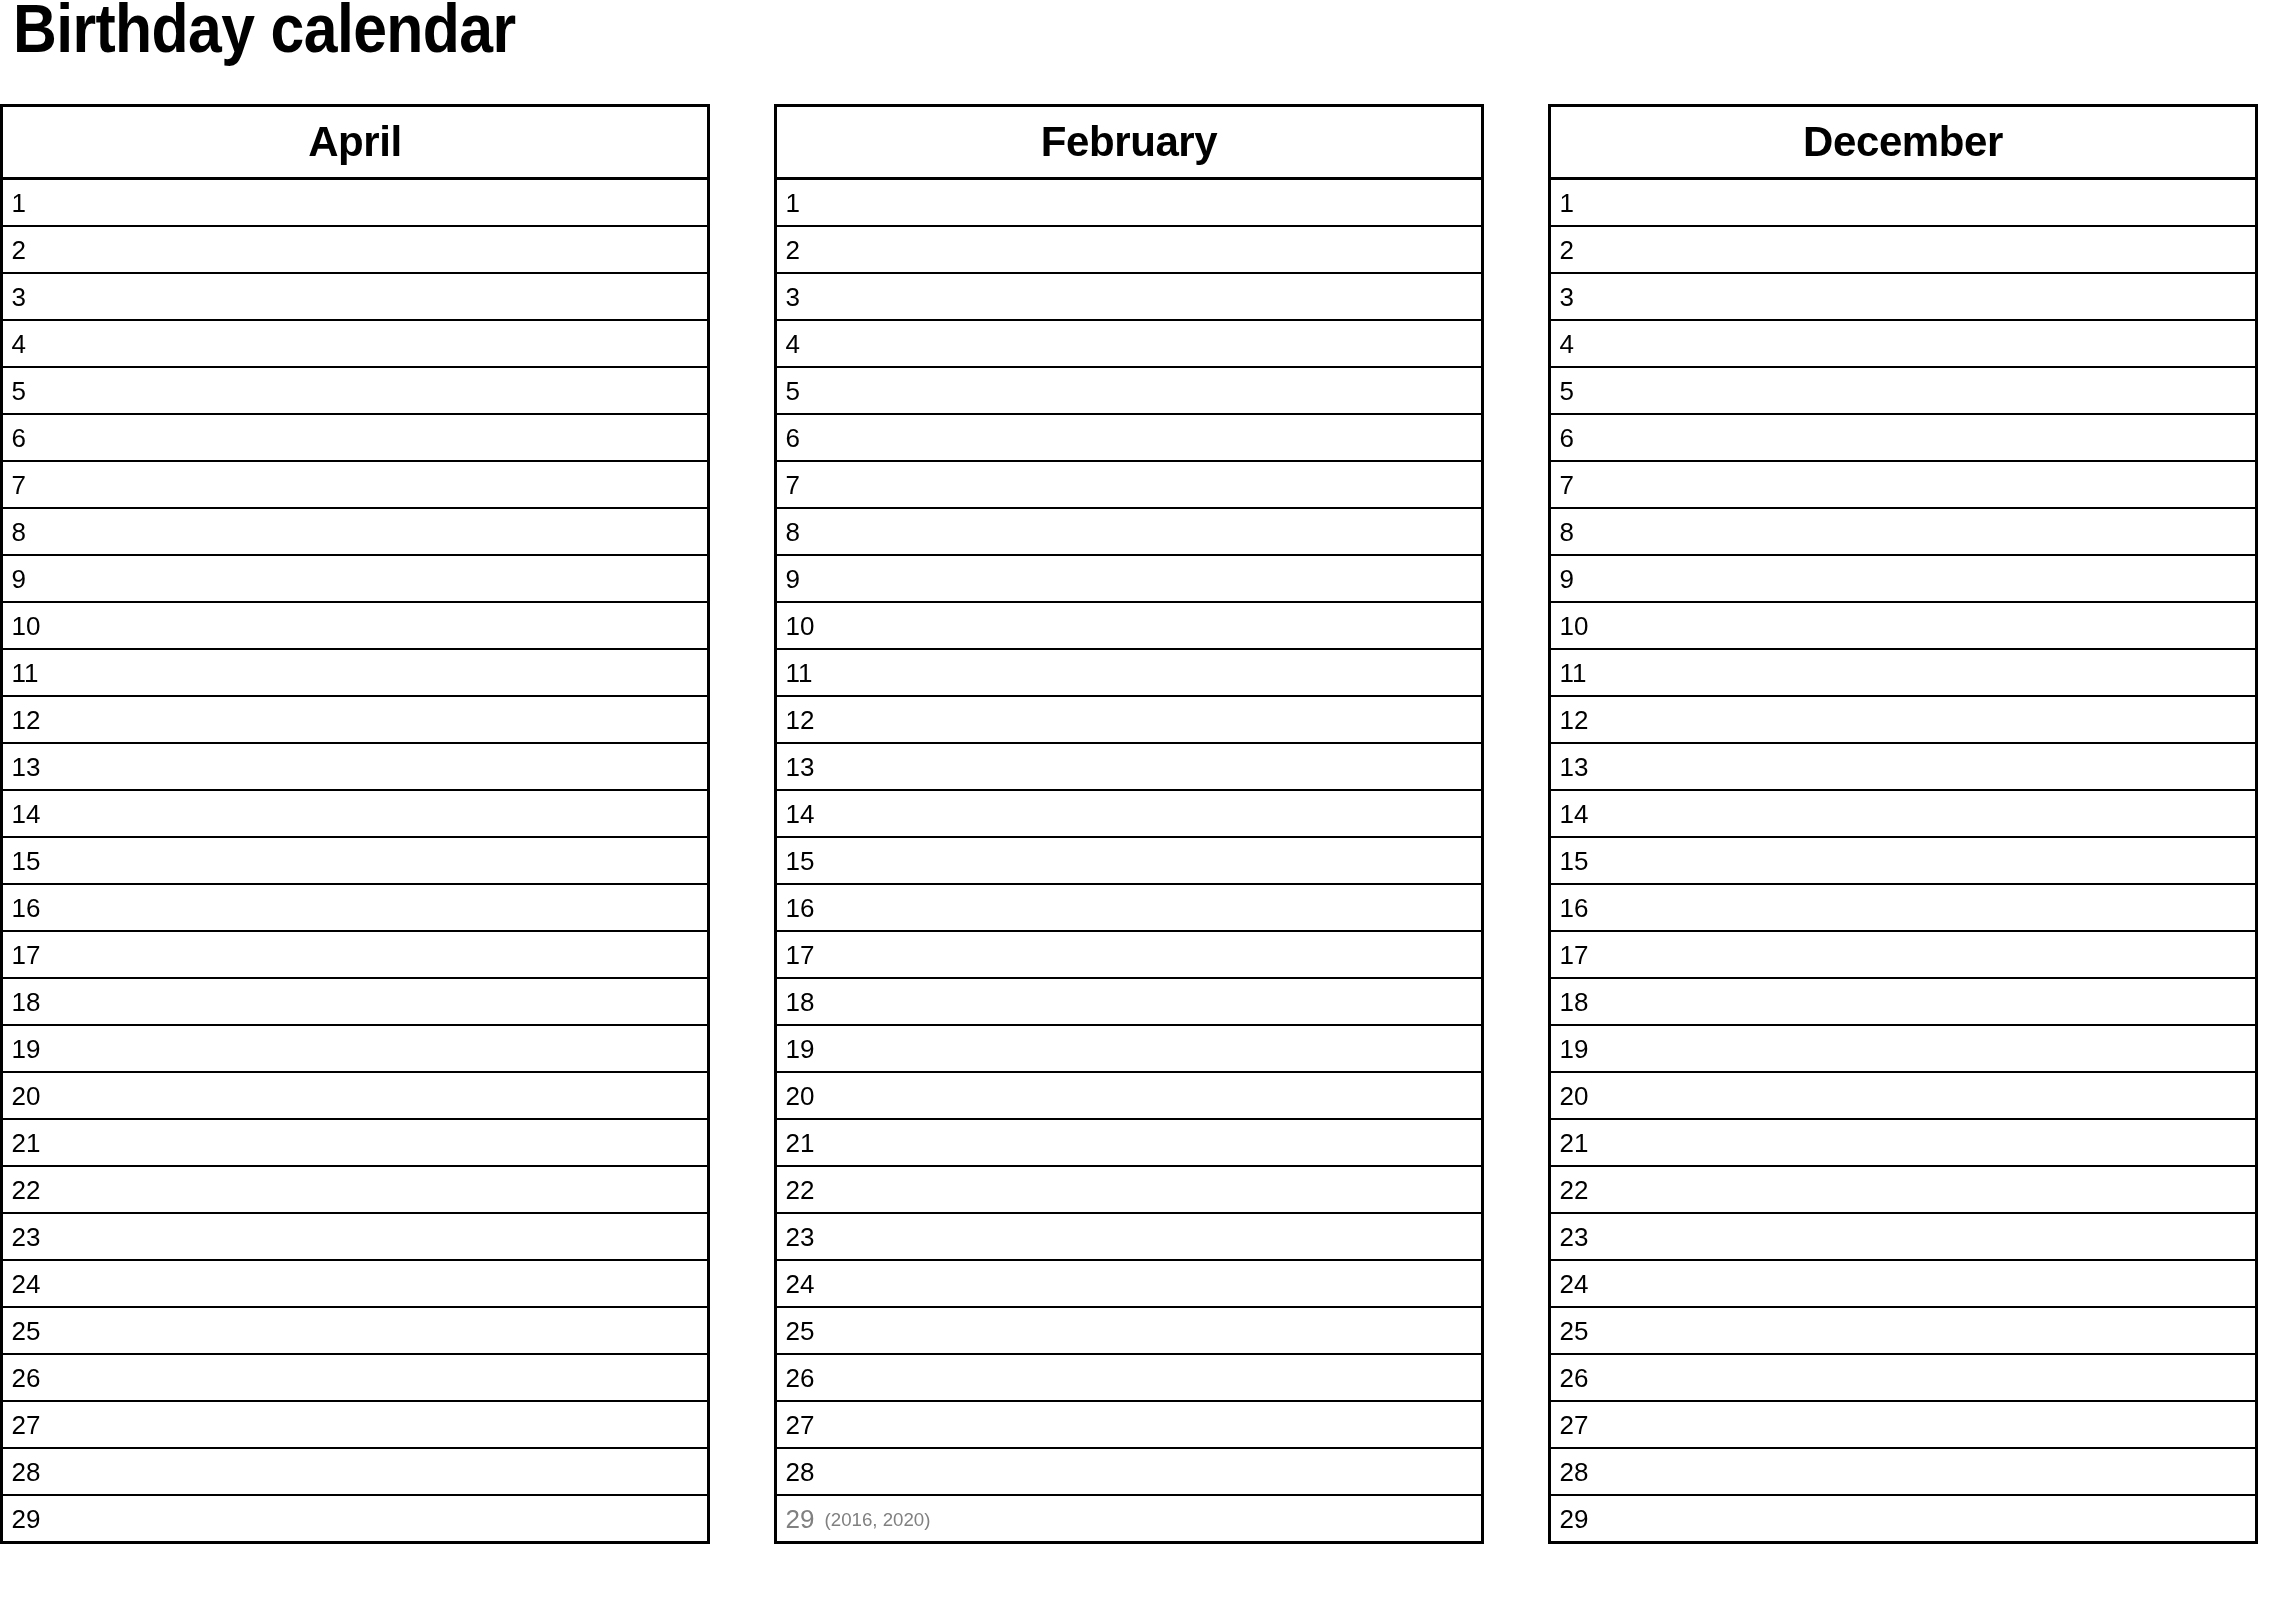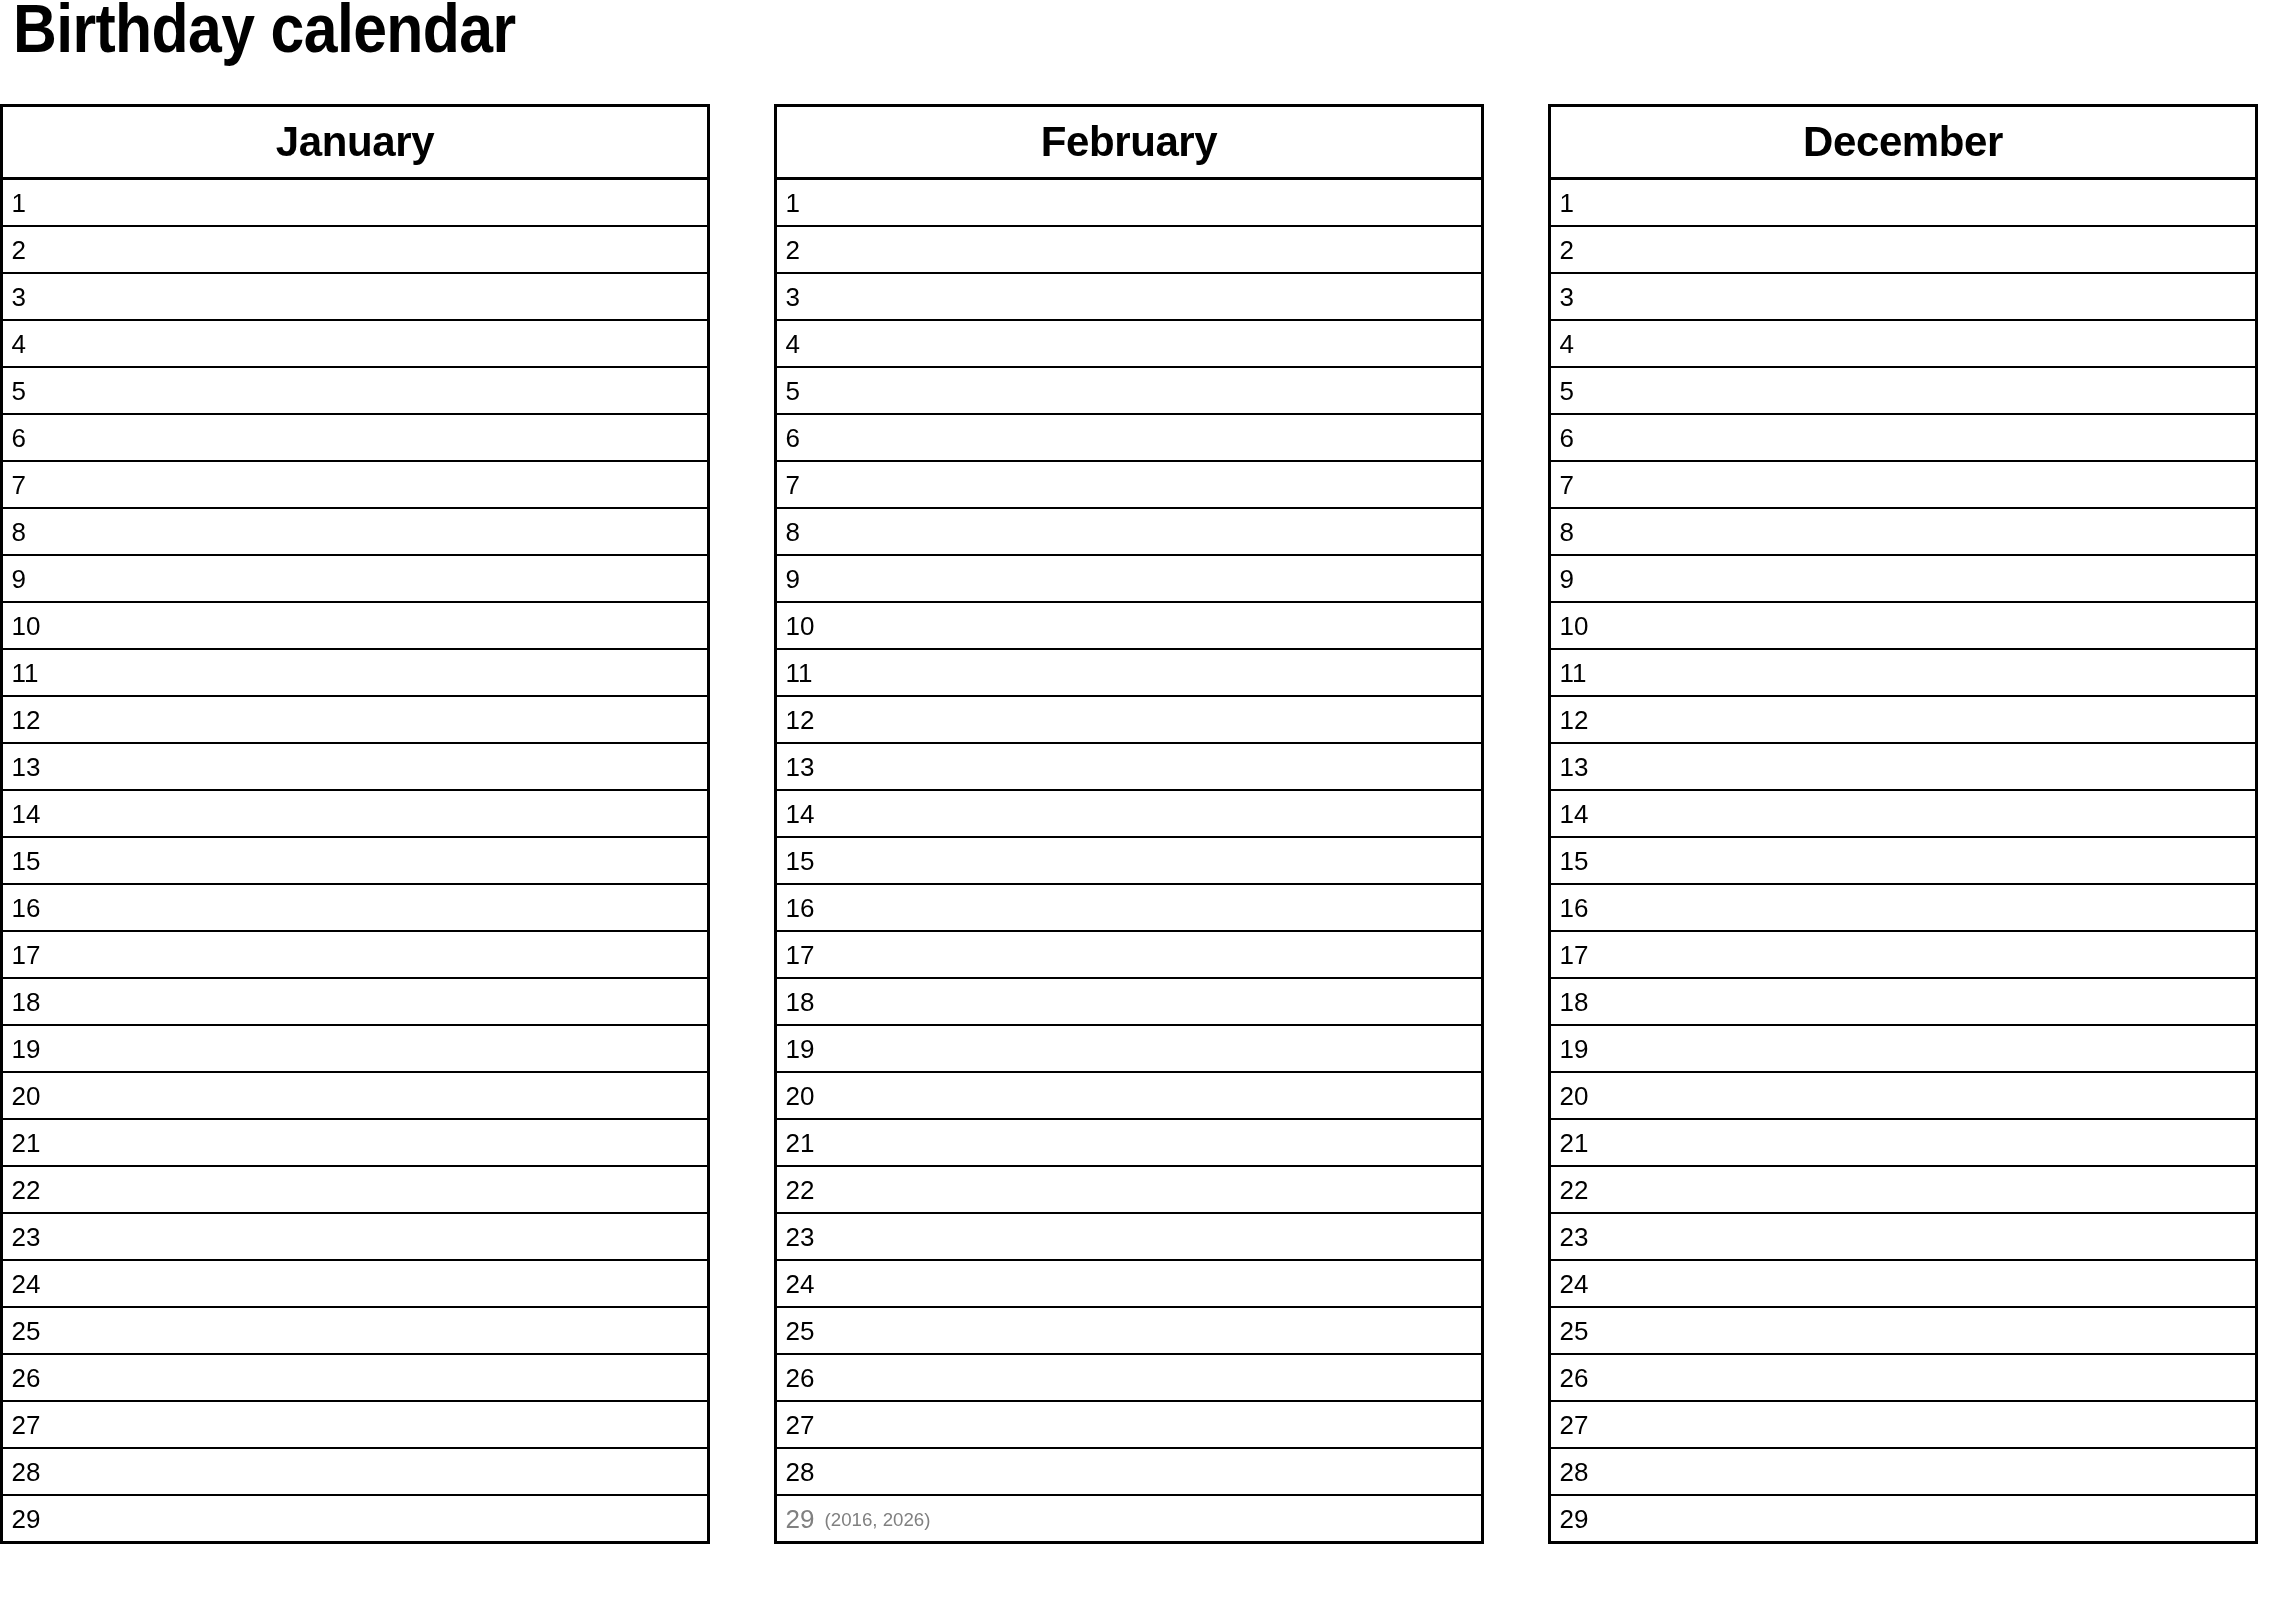--- a/index.html
+++ b/index.html
@@ -152,21 +152,21 @@
     <div class="page-title">Birthday calendar</div>
 
   </div>
 
   <div class="months">
 
   <div class="month-col">
         <table class="month-table">
           <thead>
             <tr class="month-head">
-              <th>January</th>
+              <th>April</th>
             </tr>
           </thead>
           <tbody>
             <tr>
               <td class="day-cell"><span class="day-num">1</span></td>
             </tr>
             <tr>
               <td class="day-cell"><span class="day-num">2</span></td>
             </tr>
             <tr>
@@ -339,21 +339,21 @@
             <tr>
               <td class="day-cell"><span class="day-num">26</span></td>
             </tr>
             <tr>
               <td class="day-cell"><span class="day-num">27</span></td>
             </tr>
             <tr>
               <td class="day-cell"><span class="day-num">28</span></td>
             </tr>
             <tr>
-              <td class="day-cell leap"><span class="day-num">29</span><span class="day-note">(2016, 2026)</span></td>
+              <td class="day-cell leap"><span class="day-num">29</span><span class="day-note">(2016, 2020)</span></td>
             </tr>
           </tbody>
         </table>
       </div>
       <div class="month-col gap-left">
         <table class="month-table">
           <thead>
             <tr class="month-head">
               <th>December</th>
             </tr>

